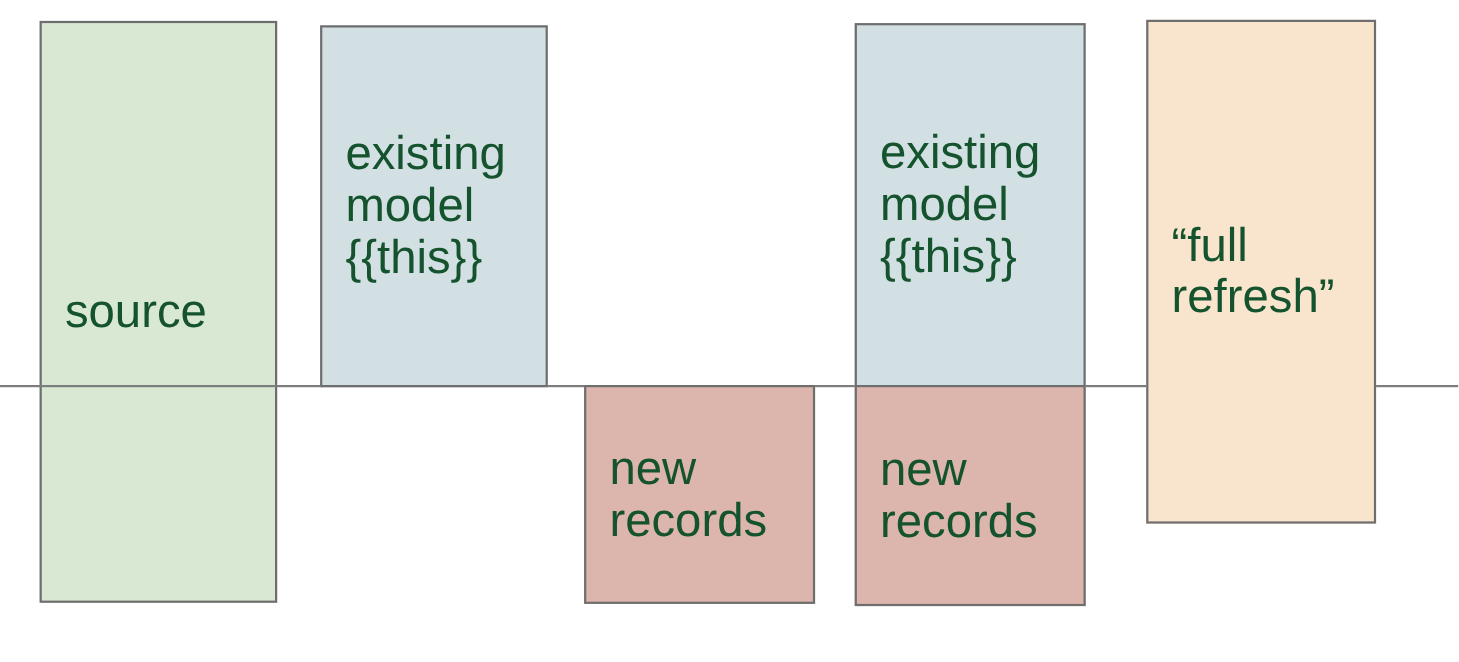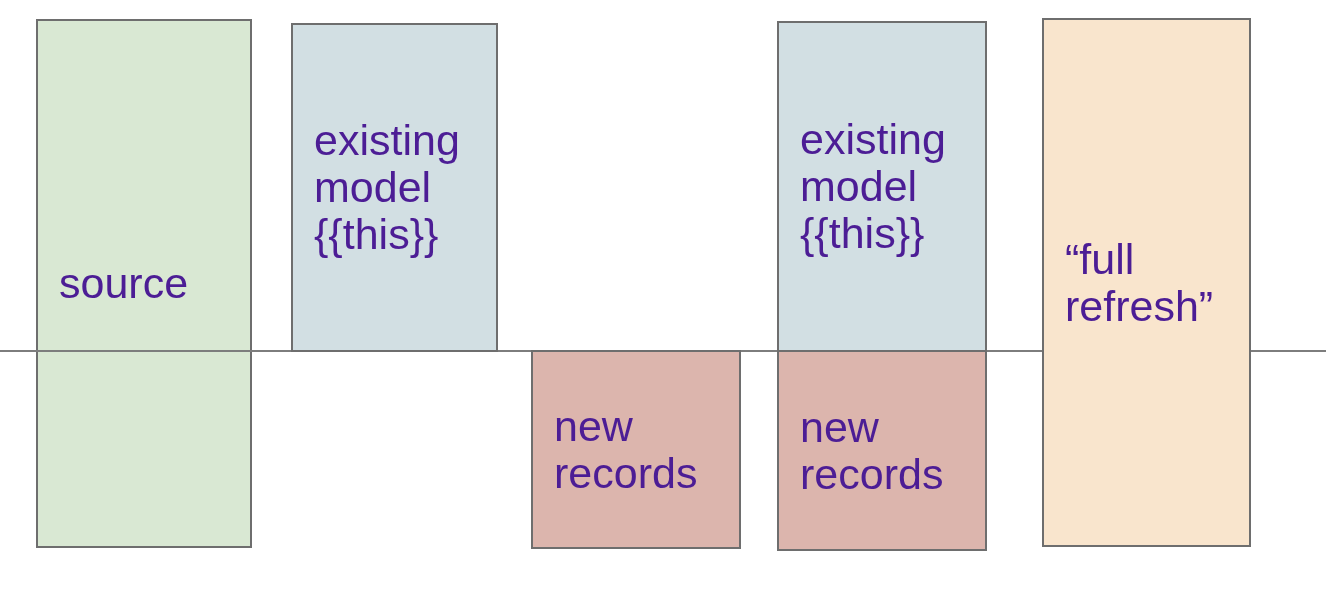--- a/index.html
+++ b/index.html
@@ -17,32 +17,32 @@
   }
   .box {
     position: absolute;
     box-sizing: border-box;
     border: 2px solid #6e6e6e;
     display: flex;
     align-items: center;
     padding: 0 8px 0 21px;
     font-size: 43px;
     line-height: 47px;
-    color: #4c1d95;
+    color: #14532d;
     letter-spacing: 0px;
   }
   .box .label {
     word-spacing: normal;
   }
   #box-source        { left:   36px; top:  19px; width: 216px; height: 529px; z-index: 1; }
   #box-existing-1    { left:  291px; top:  23px; width: 207px; height: 329px; z-index: 3; }
   #box-new-records-1 { left:  531px; top: 350px; width: 210px; height: 199px; z-index: 3; }
   #box-existing-2    { left:  777px; top:  21px; width: 210px; height: 331px; z-index: 3; }
   #box-new-records-2 { left:  777px; top: 350px; width: 210px; height: 201px; z-index: 3; }
-  #box-full-refresh  { left: 1042px; top:  18px; width: 209px; height: 529px; z-index: 3; }
+  #box-full-refresh  { left: 1042px; top:  18px; width: 209px; height: 458px; z-index: 3; }
   .hline {
     position: absolute;
     left: 0;
     top: 350px;
     width: 1326px;
     height: 2px;
     background: #7d7d7d;
     z-index: 2;
   }
 </style>

